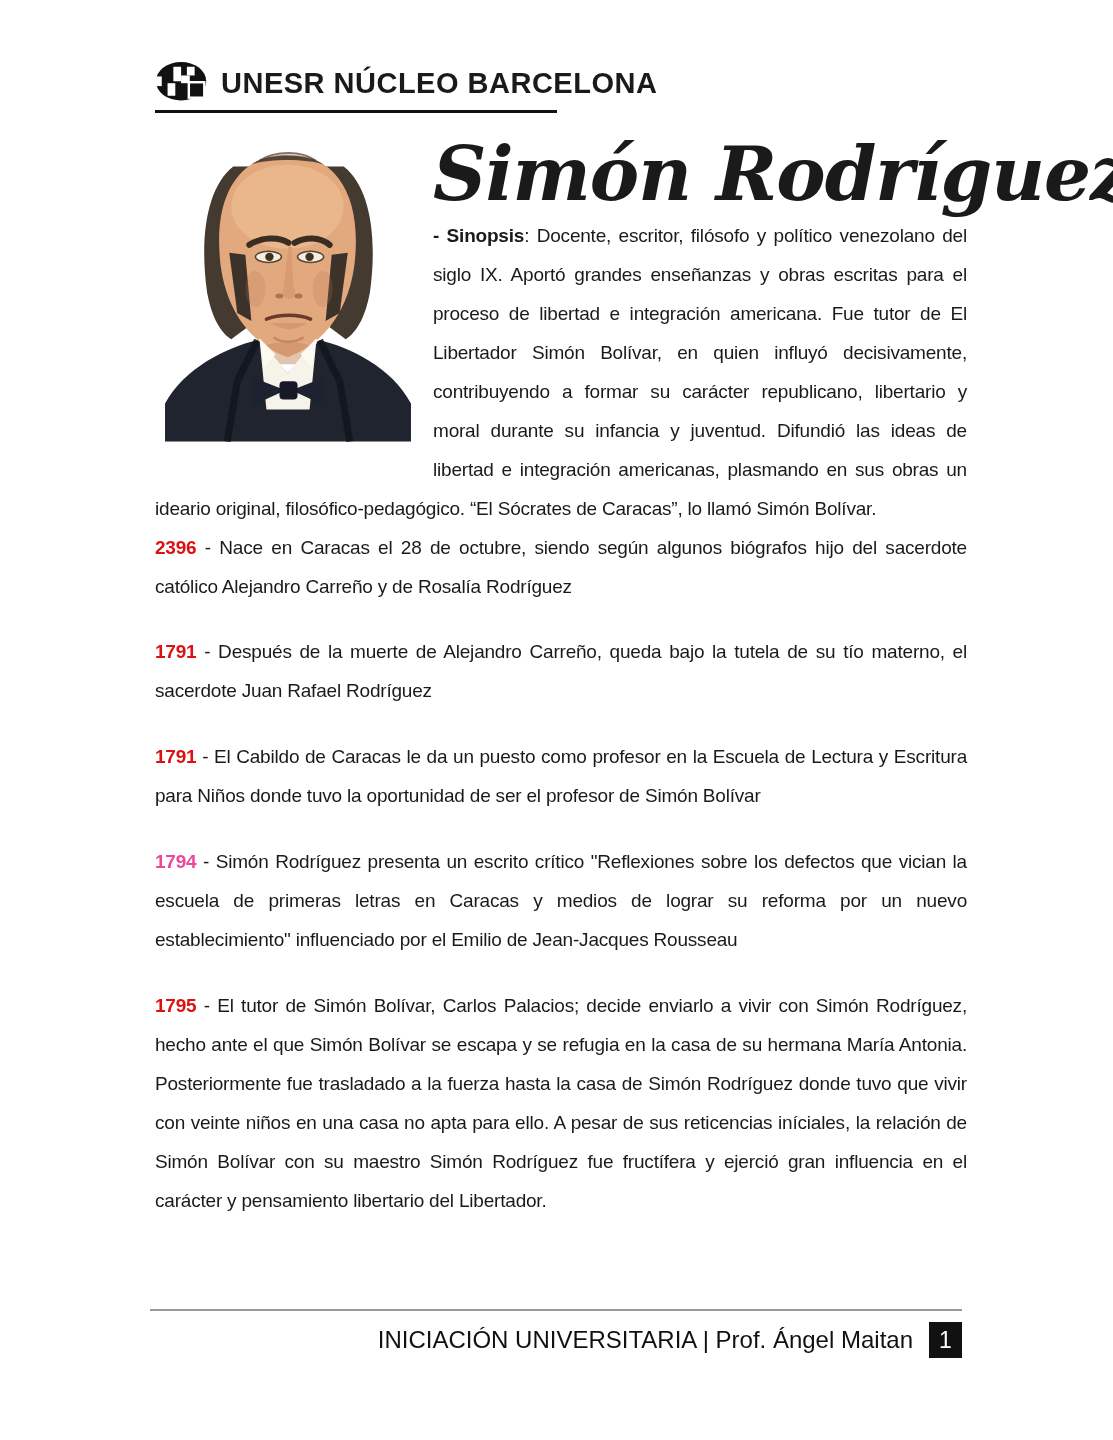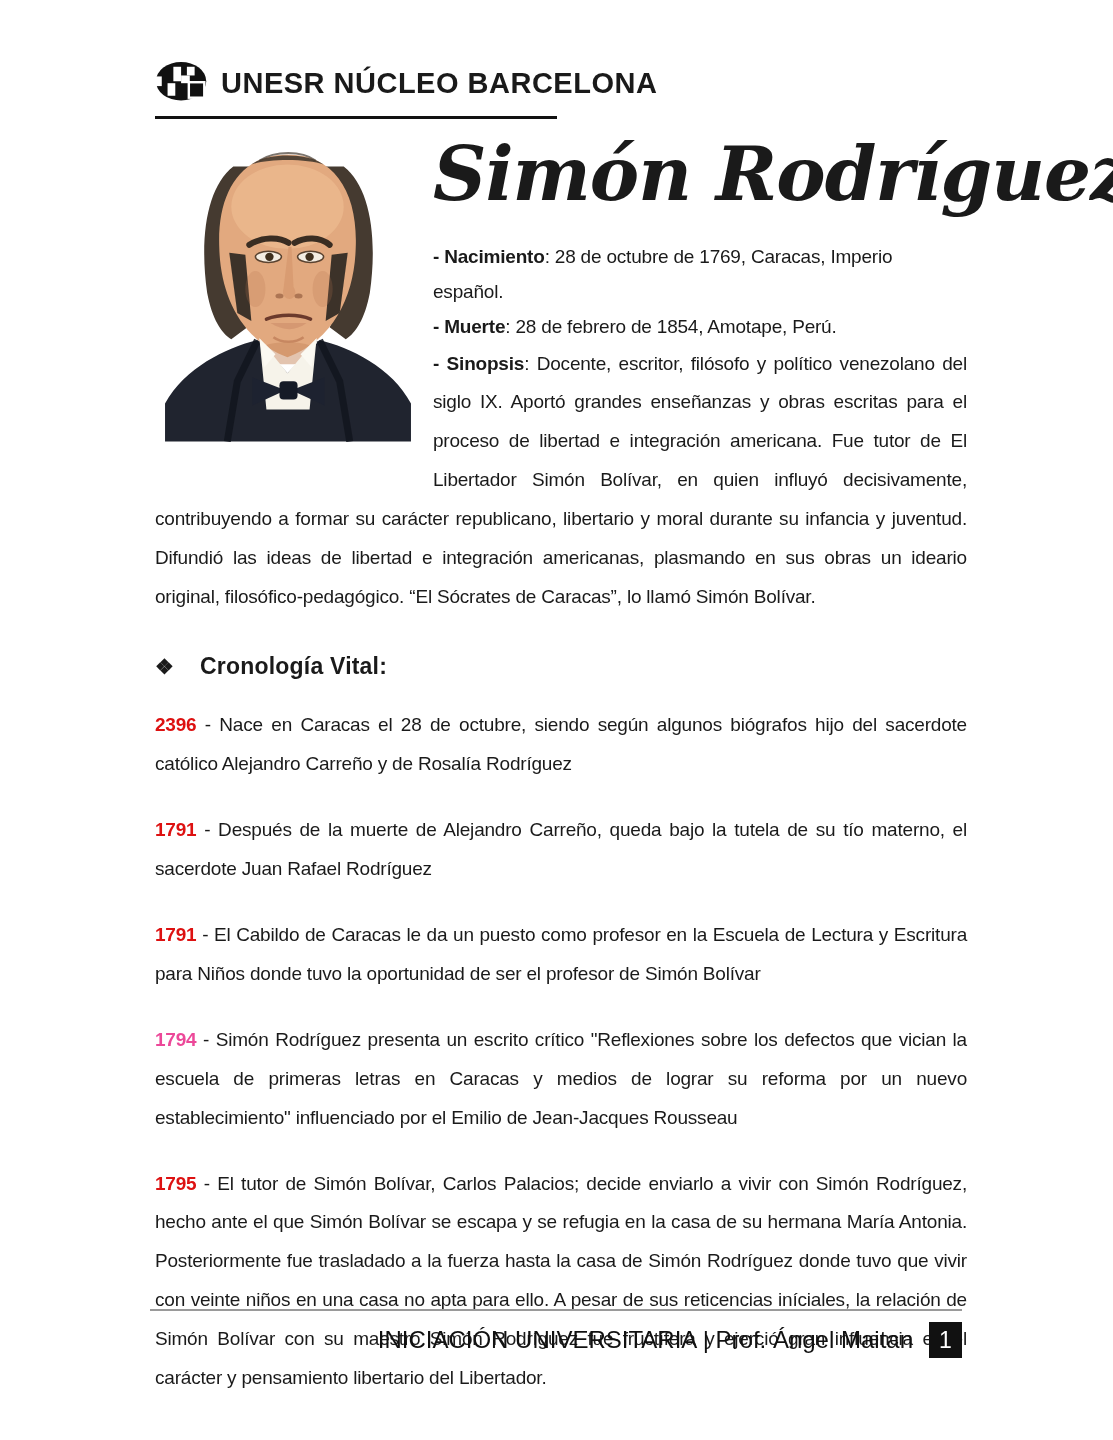--- a/index.html
+++ b/index.html
@@ -6,21 +6,21 @@
   html,body { background:#888; }
   .page {
     position:relative; width:1113px; height:1440px; margin:0 auto;
     background:#ffffff; overflow:hidden;
     font-family:"Liberation Sans", sans-serif; color:#1a1a1a;
   }
   
   .header {
     position:absolute; left:155px; top:60px; width:402px;
     display:flex; align-items:center; gap:8px;
-    border-bottom:3px solid #111; padding-bottom:10px;
+    border-bottom:3px solid #111; padding-bottom:4px;
   }
   .logo { width:58px; height:46px; flex:0 0 auto; }
   .brand { font-size:29px; font-weight:bold; letter-spacing:0.5px; white-space:nowrap; }
   
   .content { position:absolute; left:155px; top:132px; width:812px; }
   .portrait { float:left; width:266px; height:302px; margin:8px 12px 40px 0; }
   .portrait svg { width:100%; height:100%; display:block; }
   .title {
     font-family:"DejaVu Serif", serif; font-style:italic; font-weight:700;
     font-size:74px; line-height:1.15; letter-spacing:-1px;
@@ -122,28 +122,23 @@
         <path d="M161,197 L145,213 L156,226 Z" fill="#fbf9f2"></path>
 
         <path d="M97,236 L130,249 L97,264 Z" fill="#1d2230"></path>
         <path d="M169,236 L136,249 L169,264 Z" fill="#1d2230"></path>
         <rect x="124" y="240" width="18" height="18" rx="4" fill="#151a26"></rect>
       </svg>
     </div>
 
     <h1 class="title">Simón Rodríguez</h1>
 
-    <div class="facts">
-      <p class="fact"><b>- Nacimiento</b><span>: 28 de octubre de 1769, Caracas, Imperio español.</span></p>
-      <p class="fact"><b>-  Muerte</b><span>: 28 de febrero de 1854, Amotape, Perú.</span></p>
-    </div>
 
     <p class="sinopsis"><b>- Sinopsis</b><span>: Docente, escritor, filósofo y político venezolano del siglo IX. Aportó grandes enseñanzas y obras escritas para el proceso de libertad e integración americana. Fue tutor de El Libertador Simón Bolívar, en quien influyó decisivamente, contribuyendo a formar su carácter republicano, libertario y moral durante su infancia y juventud. Difundió las ideas de libertad e integración americanas, plasmando en sus obras un ideario original, filosófico-pedagógico. “El Sócrates de Caracas”, lo  llamó Simón Bolívar.</span></p>
 
-    <h2 class="crono"><span class="bullet">❖</span><span>Cronología Vital:</span></h2>
 
     <div id="timeline">
       <p class="entry"><span class="year" style="color: rgb(221, 17, 17);">2396</span><span class="etext"> - Nace en Caracas el 28 de octubre, siendo según algunos biógrafos hijo del sacerdote católico Alejandro Carreño y de Rosalía Rodríguez</span></p>
 
       <p class="entry"><span class="year" style="color: rgb(221, 17, 17);">1791</span><span class="etext"> - Después de la muerte de Alejandro Carreño, queda bajo la tutela de su tío materno, el sacerdote Juan Rafael Rodríguez</span></p>
 
       <p class="entry"><span class="year" style="color: rgb(221, 17, 17);">1791</span><span class="etext"> - El Cabildo de Caracas le da un puesto como profesor en la Escuela de Lectura y Escritura para Niños donde tuvo la oportunidad de ser el profesor de Simón Bolívar</span></p>
 
       <p class="entry"><span class="year" style="color: #ec4899;">1794</span><span class="etext"> - Simón Rodríguez presenta un escrito crítico "Reflexiones sobre los defectos que vician la escuela de primeras letras en Caracas y medios de lograr su reforma por un nuevo establecimiento" influenciado por el Emilio de Jean-Jacques Rousseau</span></p>
 

